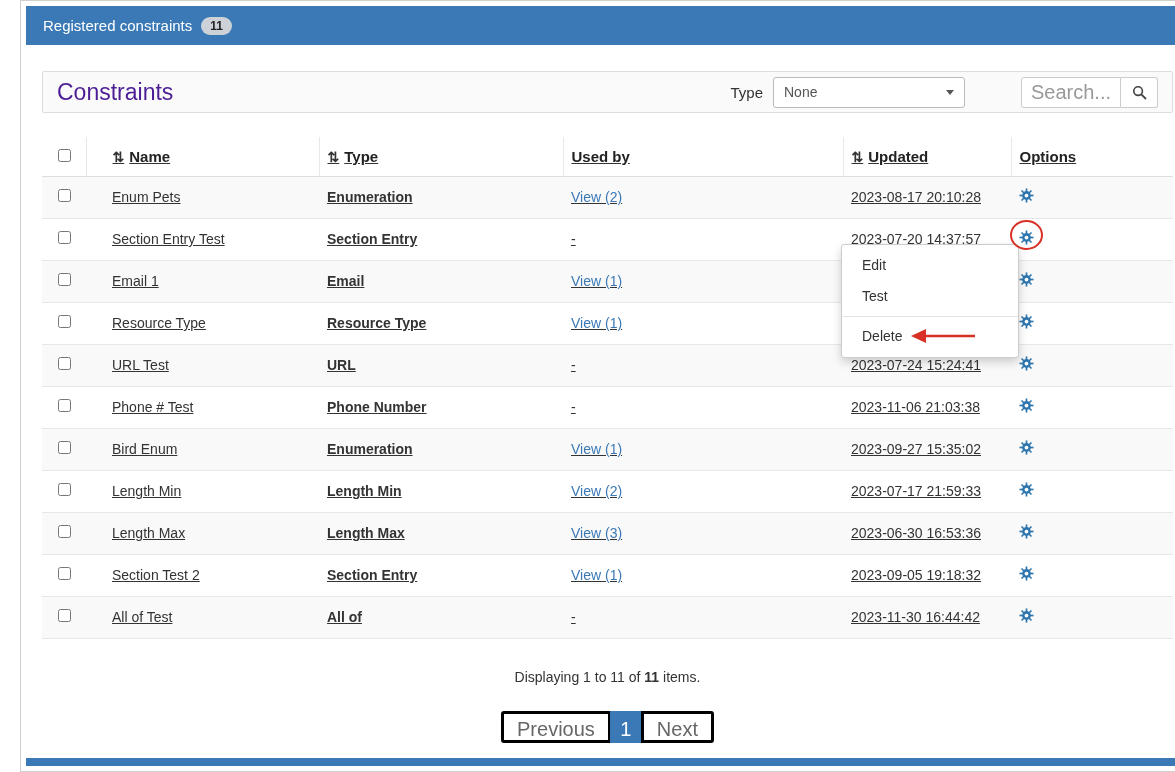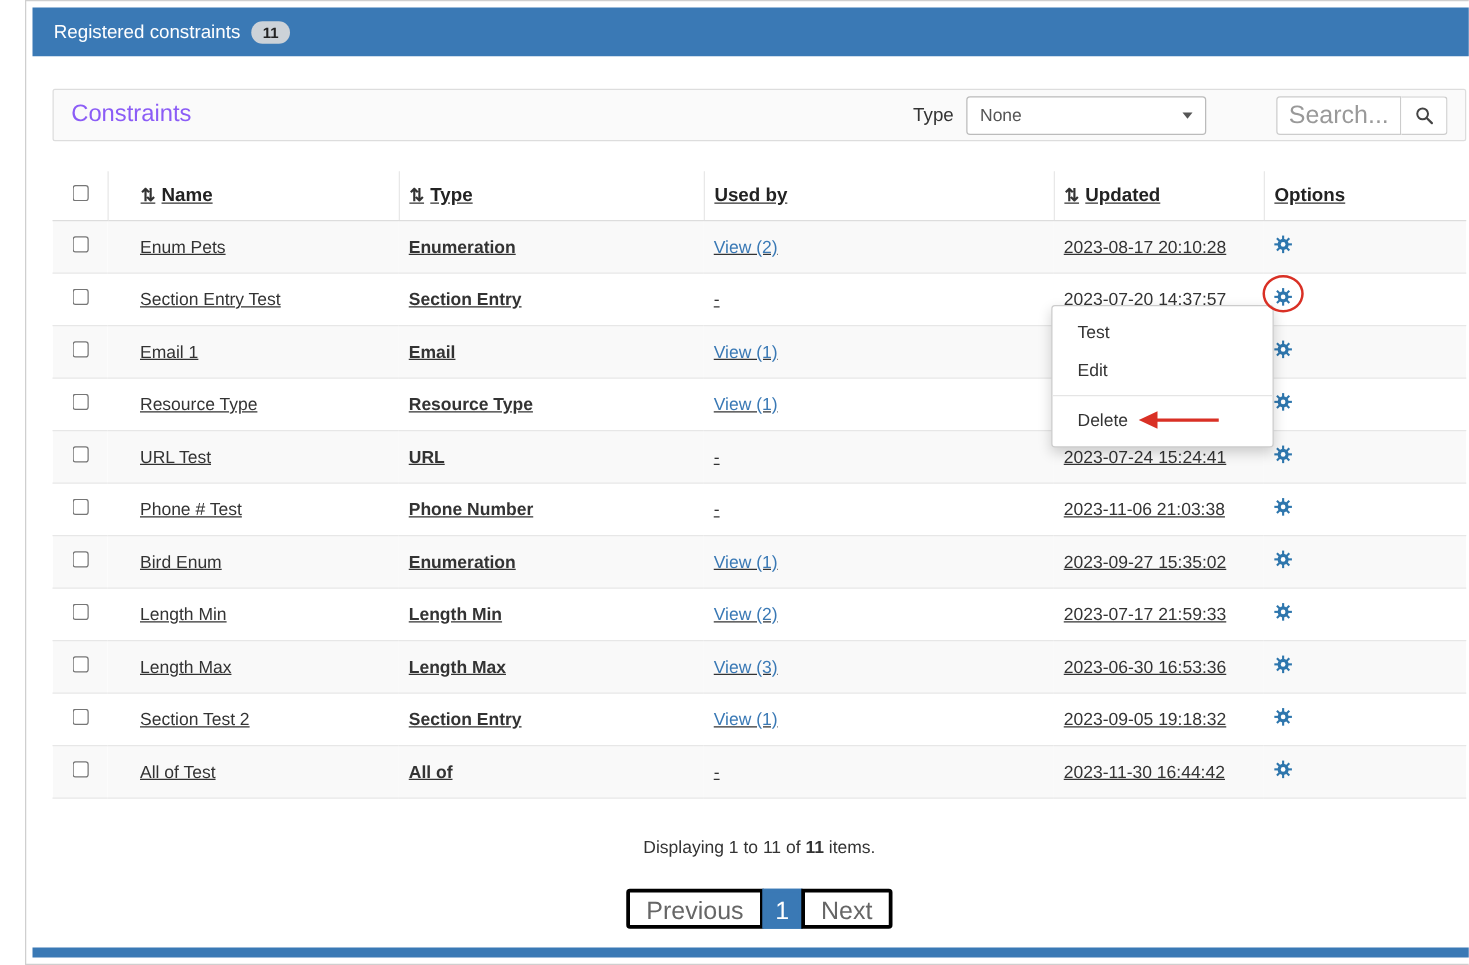--- a/index.html
+++ b/index.html
@@ -35,21 +35,21 @@
   .content { padding: 26px 16px 0 16px; }
 
   
   .panel-header {
     border: 1px solid #ddd; background: #fafafa;
     border-radius: 2px;
     height: 42px;
     display: flex; align-items: center;
     padding: 0 14px;
   }
-  .panel-title { color: #8b5cf6; font-size: 19px; }
+  .panel-title { color: #4c1d95; font-size: 23px; }
   .controls { margin-left: auto; display: flex; align-items: center; }
   .type-label { font-size: 15px; color: #333; margin-right: 10px; }
   .type-select {
     width: 192px; height: 31px;
     border: 1px solid #bbb; border-radius: 3px;
     background: #fff;
     display: flex; align-items: center; justify-content: space-between;
     padding: 0 10px;
     font-size: 14px; color: #555;
     margin-right: 56px;
@@ -423,22 +423,22 @@
 
     <div class="pager">
       <a class="page-btn prev">Previous</a>
       <a class="page-btn current">1</a>
       <a class="page-btn next">Next</a>
     </div>
 
   </div>
 
   <div class="context-menu">
+    <div class="menu-item">Edit</div>
     <div class="menu-item">Test</div>
-    <div class="menu-item">Edit</div>
     <div class="menu-divider"></div>
     <div class="menu-item">Delete</div>
   </div>
 
   <div class="red-circle"></div>
   <svg class="red-arrow" width="72" height="20" viewBox="0 0 72 20">
     <line x1="66" y1="10" x2="16" y2="10" stroke="#d93025" stroke-width="2.6"></line>
     <polygon points="2,10 17,3 17,17" fill="#d93025"></polygon>
   </svg>
 

